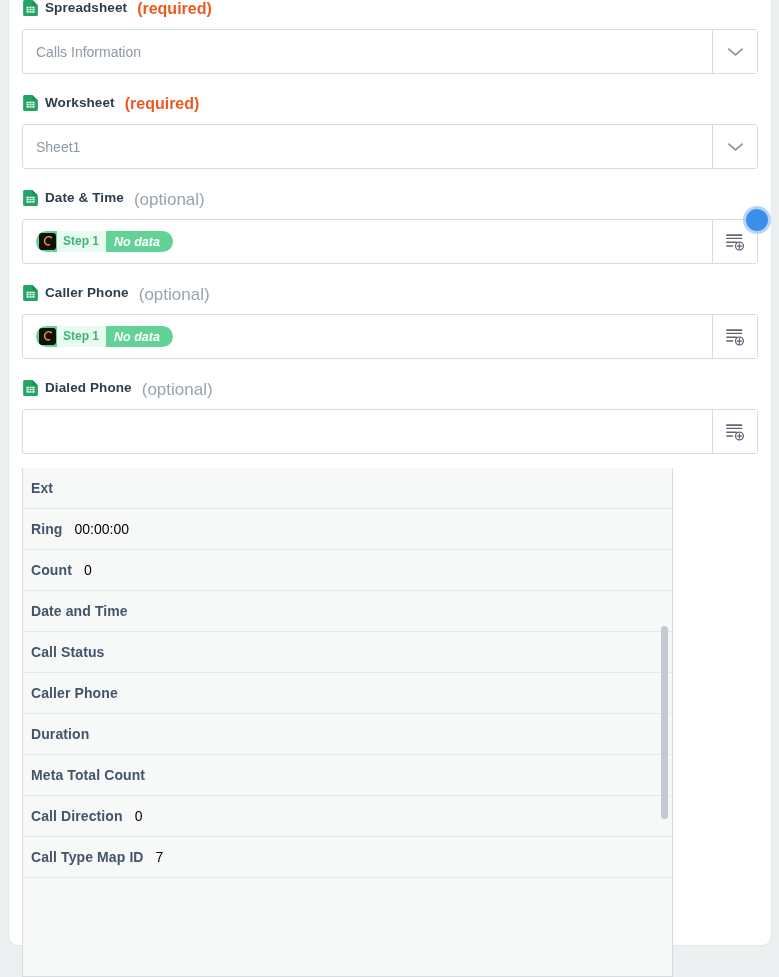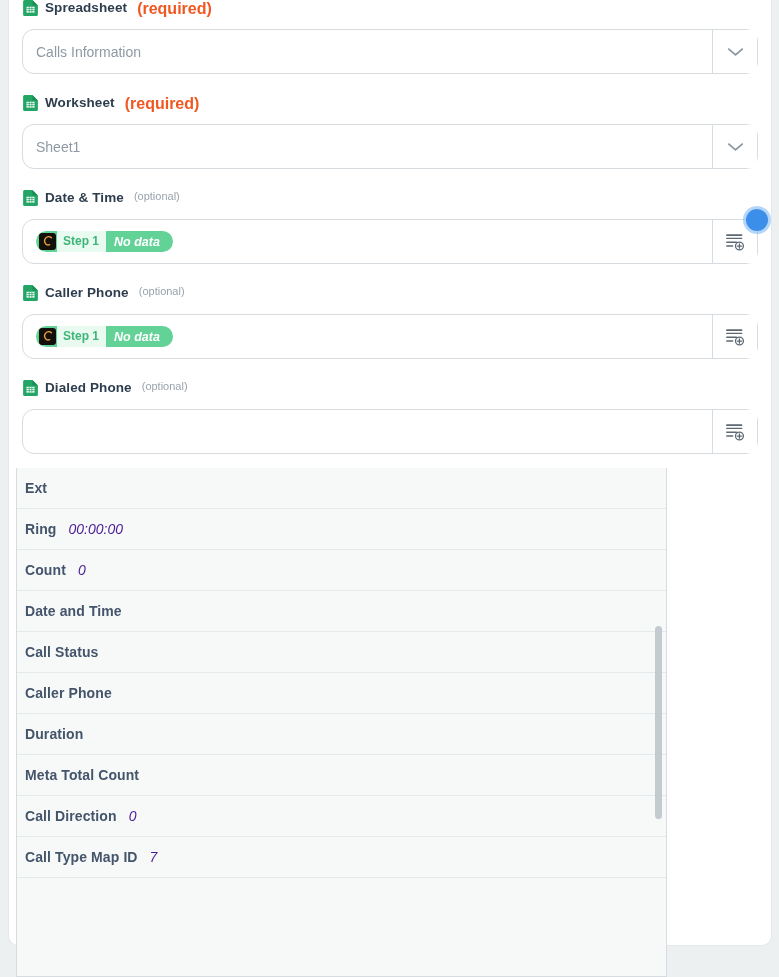--- a/index.html
+++ b/index.html
@@ -62,33 +62,33 @@
     letter-spacing: 0.1px;
   }
 
   .req {
     font-size: 16px;
     font-weight: bold;
     color: #f05822;
     margin-left: 3px;
   }
   .opt {
-    font-size: 11px;
+    font-size: 17px;
     color: #9aa3ad;
     margin-left: 3px;
   }
 
   
   .input-shell {
     position: relative;
     display: flex;
     width: 736px;
     height: 45px;
     border: 1px solid #d7dce0;
-    border-radius: 12px;
+    border-radius: 3px;
     background: #ffffff;
   }
 
   .input-main {
     flex: 1 1 auto;
     display: flex;
     align-items: center;
     padding: 0 13px;
     min-width: 0;
     overflow: hidden;
@@ -171,21 +171,21 @@
     width: 22px; height: 22px;
     border-radius: 50%;
     background: #3b8fe8;
     box-shadow: 0 0 0 3px rgba(120,180,245,0.55);
     pointer-events: none;
   }
 
   
   .dropdown {
     position: absolute;
-    left: 16px;
+    left: 22px;
     top: 468px;
     width: 651px;
     height: 509px;
     background: #f7f9f9;
     border: 1px solid #d7dce0;
     border-top: none;
     overflow: hidden;
     z-index: 40;
   }
 
@@ -208,24 +208,23 @@
 
   .dd-label {
     font-size: 14px;
     font-weight: bold;
     color: #44546a;
     letter-spacing: 0.1px;
   }
 
   .dd-sample {
     font-size: 14px;
-    color: #4c1d95;
+    color: #000000;
     margin-left: 12px;
     font-weight: normal;
-    font-style: italic;
   }
 
   .redaction {
     display: inline-block;
     width: 22px;
     height: 14px;
     margin-left: 14px;
     border-radius: 50%;
     background: radial-gradient(ellipse at center, #000 50%, rgba(0,0,0,0.25) 78%, rgba(0,0,0,0) 100%);
   }

